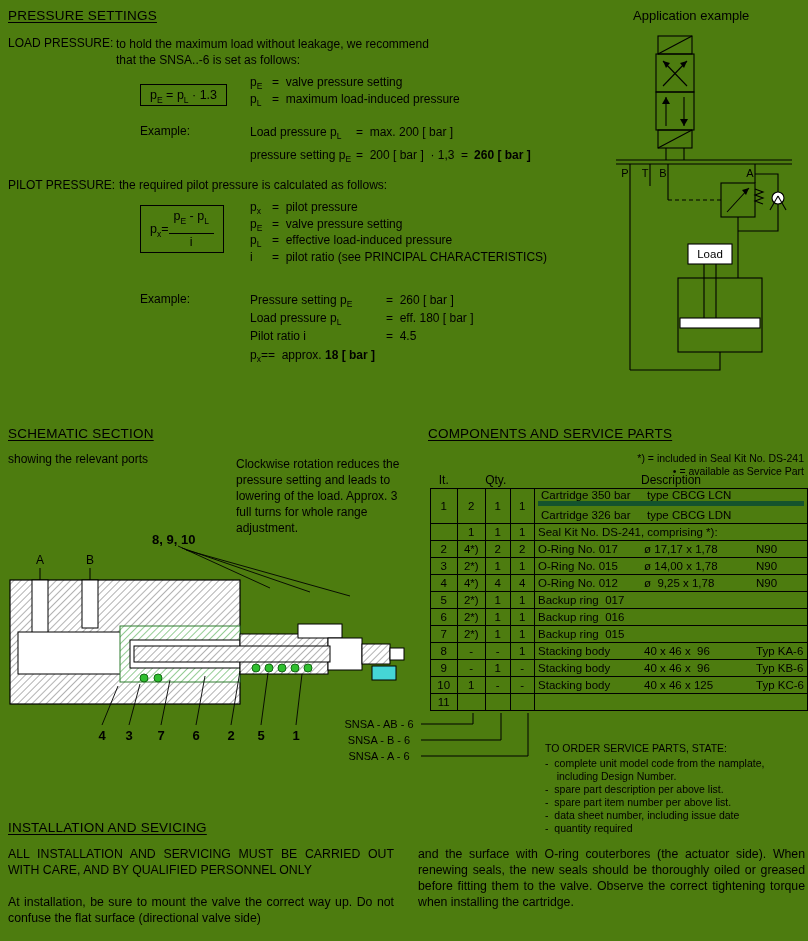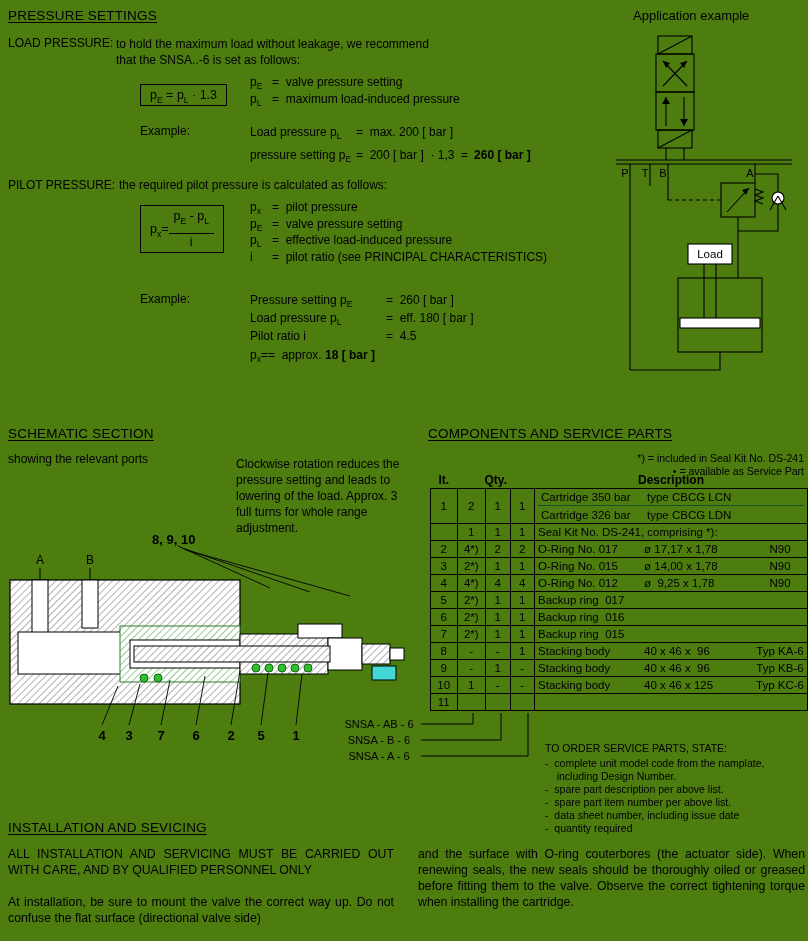--- a/index.html
+++ b/index.html
@@ -16,30 +16,30 @@
   .lbl2{display:inline-block;width:136px;flex:none}
   .symw{display:inline-block;min-width:22px}
   .fbox{position:absolute;border:1px solid #000;display:flex;align-items:center;padding:3px 9px;font-size:12.5px;white-space:pre}
   .frac{display:inline-flex;flex-direction:column;align-items:center}
   .num{border-bottom:1px solid #000;padding:0 5px 10px;white-space:pre}
   .den{padding-top:1px}
   .calcrow{display:flex;align-items:center;white-space:pre}
   .defline{line-height:16.5px;white-space:pre}
   table.parts{border-collapse:collapse;table-layout:fixed;font-size:11.5px}
   table.parts td{border:1px solid #000;height:17px;padding:0 3px;overflow:hidden;vertical-align:middle}
-  table.parts th{font-weight:bold;font-size:12px;padding:1px 0;border:none;text-align:center}
+  table.parts th{font-weight:normal;font-size:12px;padding:1px 0;border:none;text-align:center}
   th.thdesc{text-align:left;padding-left:26px}
   td.qc{text-align:center;padding:0 1px}
   .dflex{display:flex}
   .d1{min-width:106px;white-space:pre}
   .d2{min-width:112px;white-space:pre}
-  .d3{flex:1;text-align:center;white-space:pre}
+  .d3{flex:1;text-align:left;white-space:pre}
   td.desc-split{padding:0}
   .desc-split .ln{display:flex;height:17px;align-items:center;padding:0 3px}
-  .desc-split .ln:first-child{border-bottom:1px solid #14532d}
+  .desc-split .ln:first-child{border-bottom:5px solid #14532d}
   svg text{font-family:"Liberation Sans","DejaVu Sans",sans-serif;fill:#000}
   .just{text-align:justify;line-height:16px;font-size:12.3px}
   .small{font-size:10.5px;line-height:13px}
   .variants div{line-height:16px;font-size:11px}
 </style>
 </head>
 <body>
 
 <div class="page">
 

